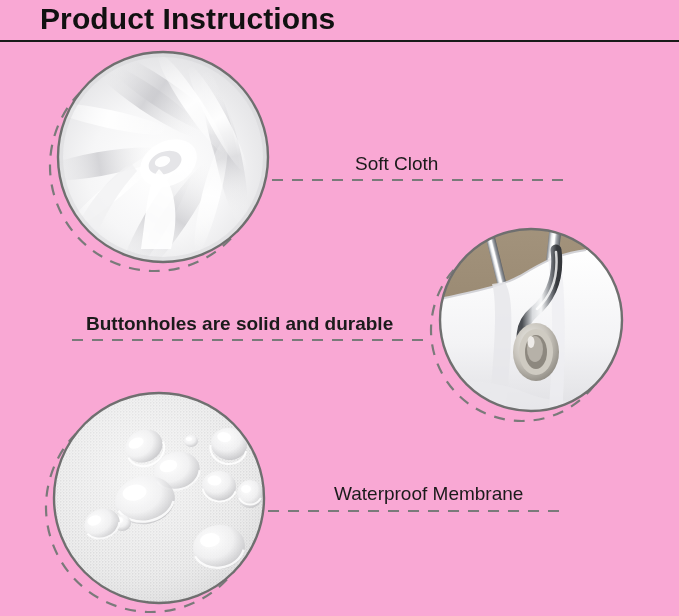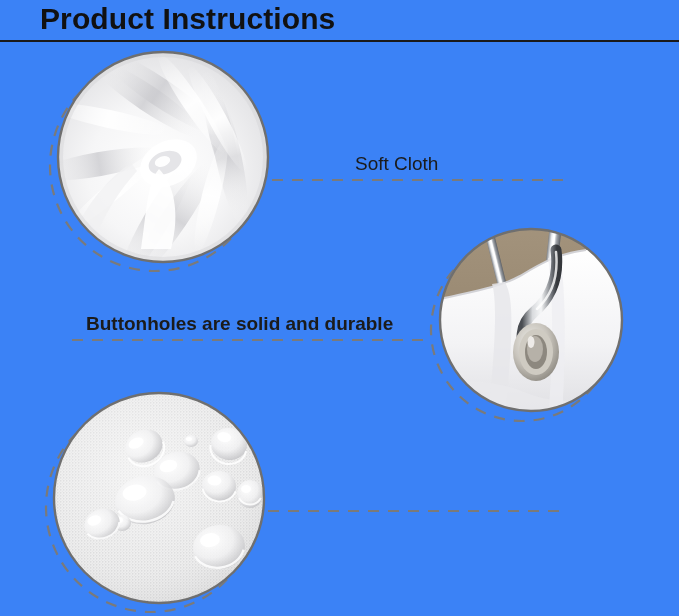--- a/index.html
+++ b/index.html
@@ -9,21 +9,21 @@
     background: #ffffff;
   }
   body {
     font-family: "Liberation Sans", sans-serif;
     -webkit-font-smoothing: antialiased;
   }
   #page {
     position: relative;
     width: 679px;
     height: 616px;
-    background: #3b82f6;
+    background: #f9a8d4;
     overflow: hidden;
   }
 
   
   #header-title {
     position: absolute;
     left: 40px;
     top: -2px;
     font-size: 30px;
     font-weight: 700;
@@ -289,14 +289,15 @@
       <circle cx="159" cy="498" r="105" fill="none" stroke="#6f6f6f" stroke-width="2.4"></circle>
 
       <line x1="268" y1="511" x2="562" y2="511" stroke="#7a7a7a" stroke-width="2.2" stroke-dasharray="11 9"></line>
     </g>
   </svg>
 
   <div class="caption" id="caption-soft-cloth">Soft Cloth</div>
 
   <div class="caption" id="caption-buttonholes">Buttonholes are solid and durable</div>
 
+  <div class="caption" id="caption-waterproof">Waterproof Membrane</div>
 
 </div>
 
 </body></html>

